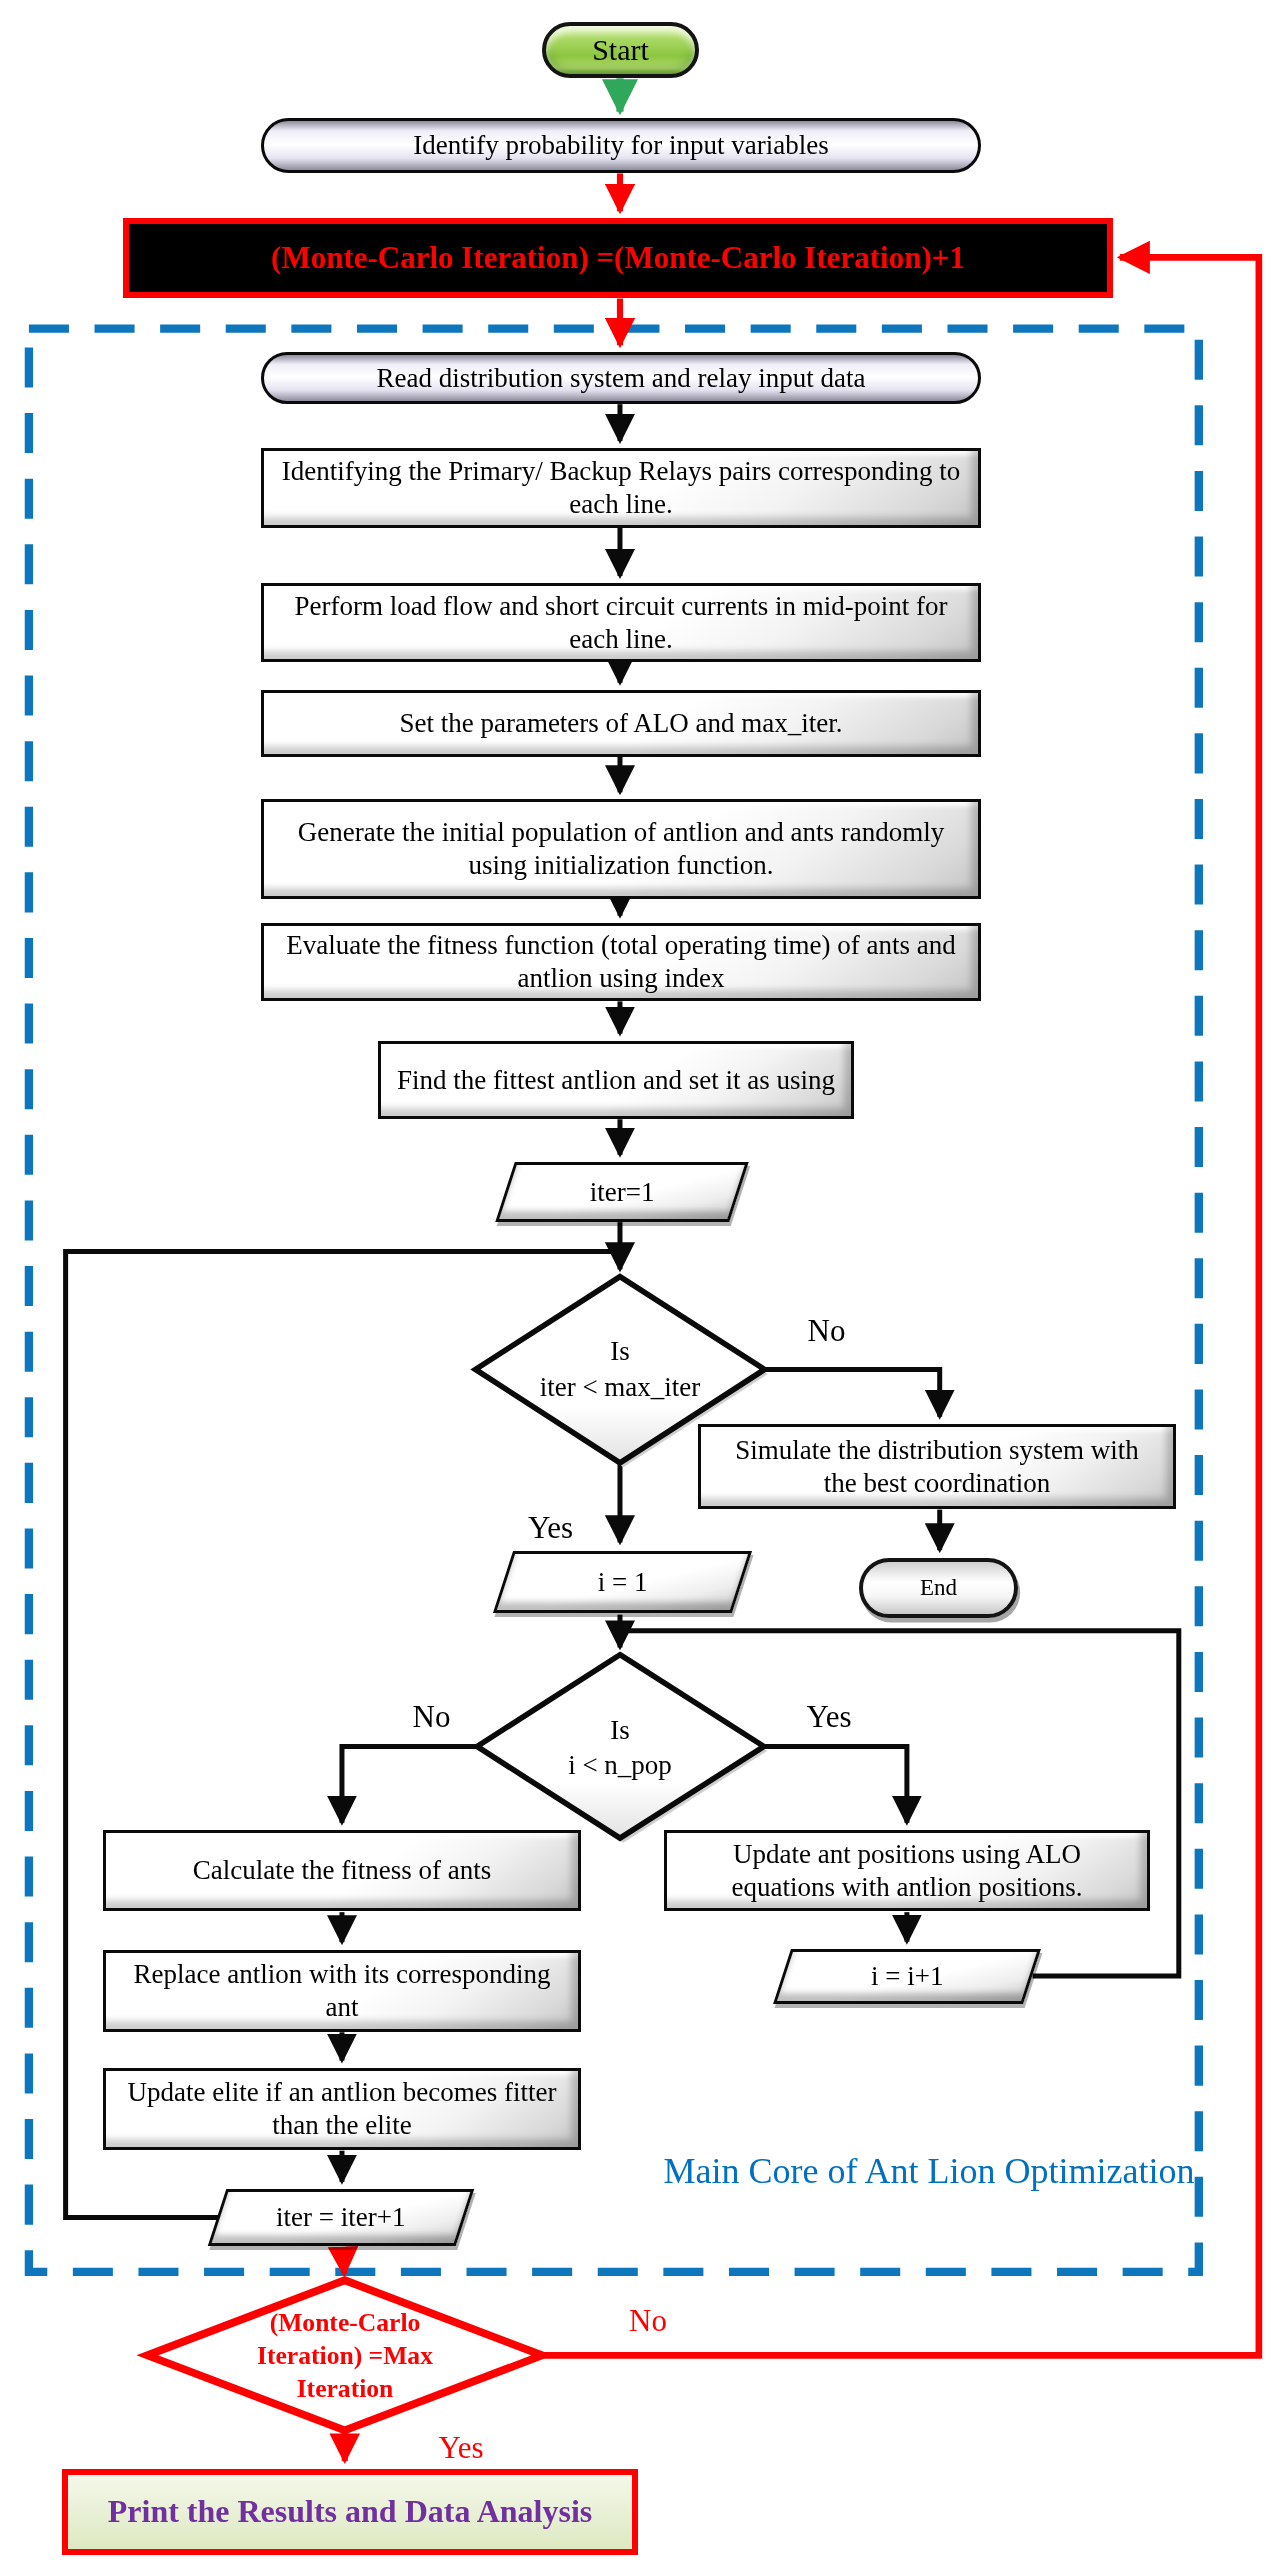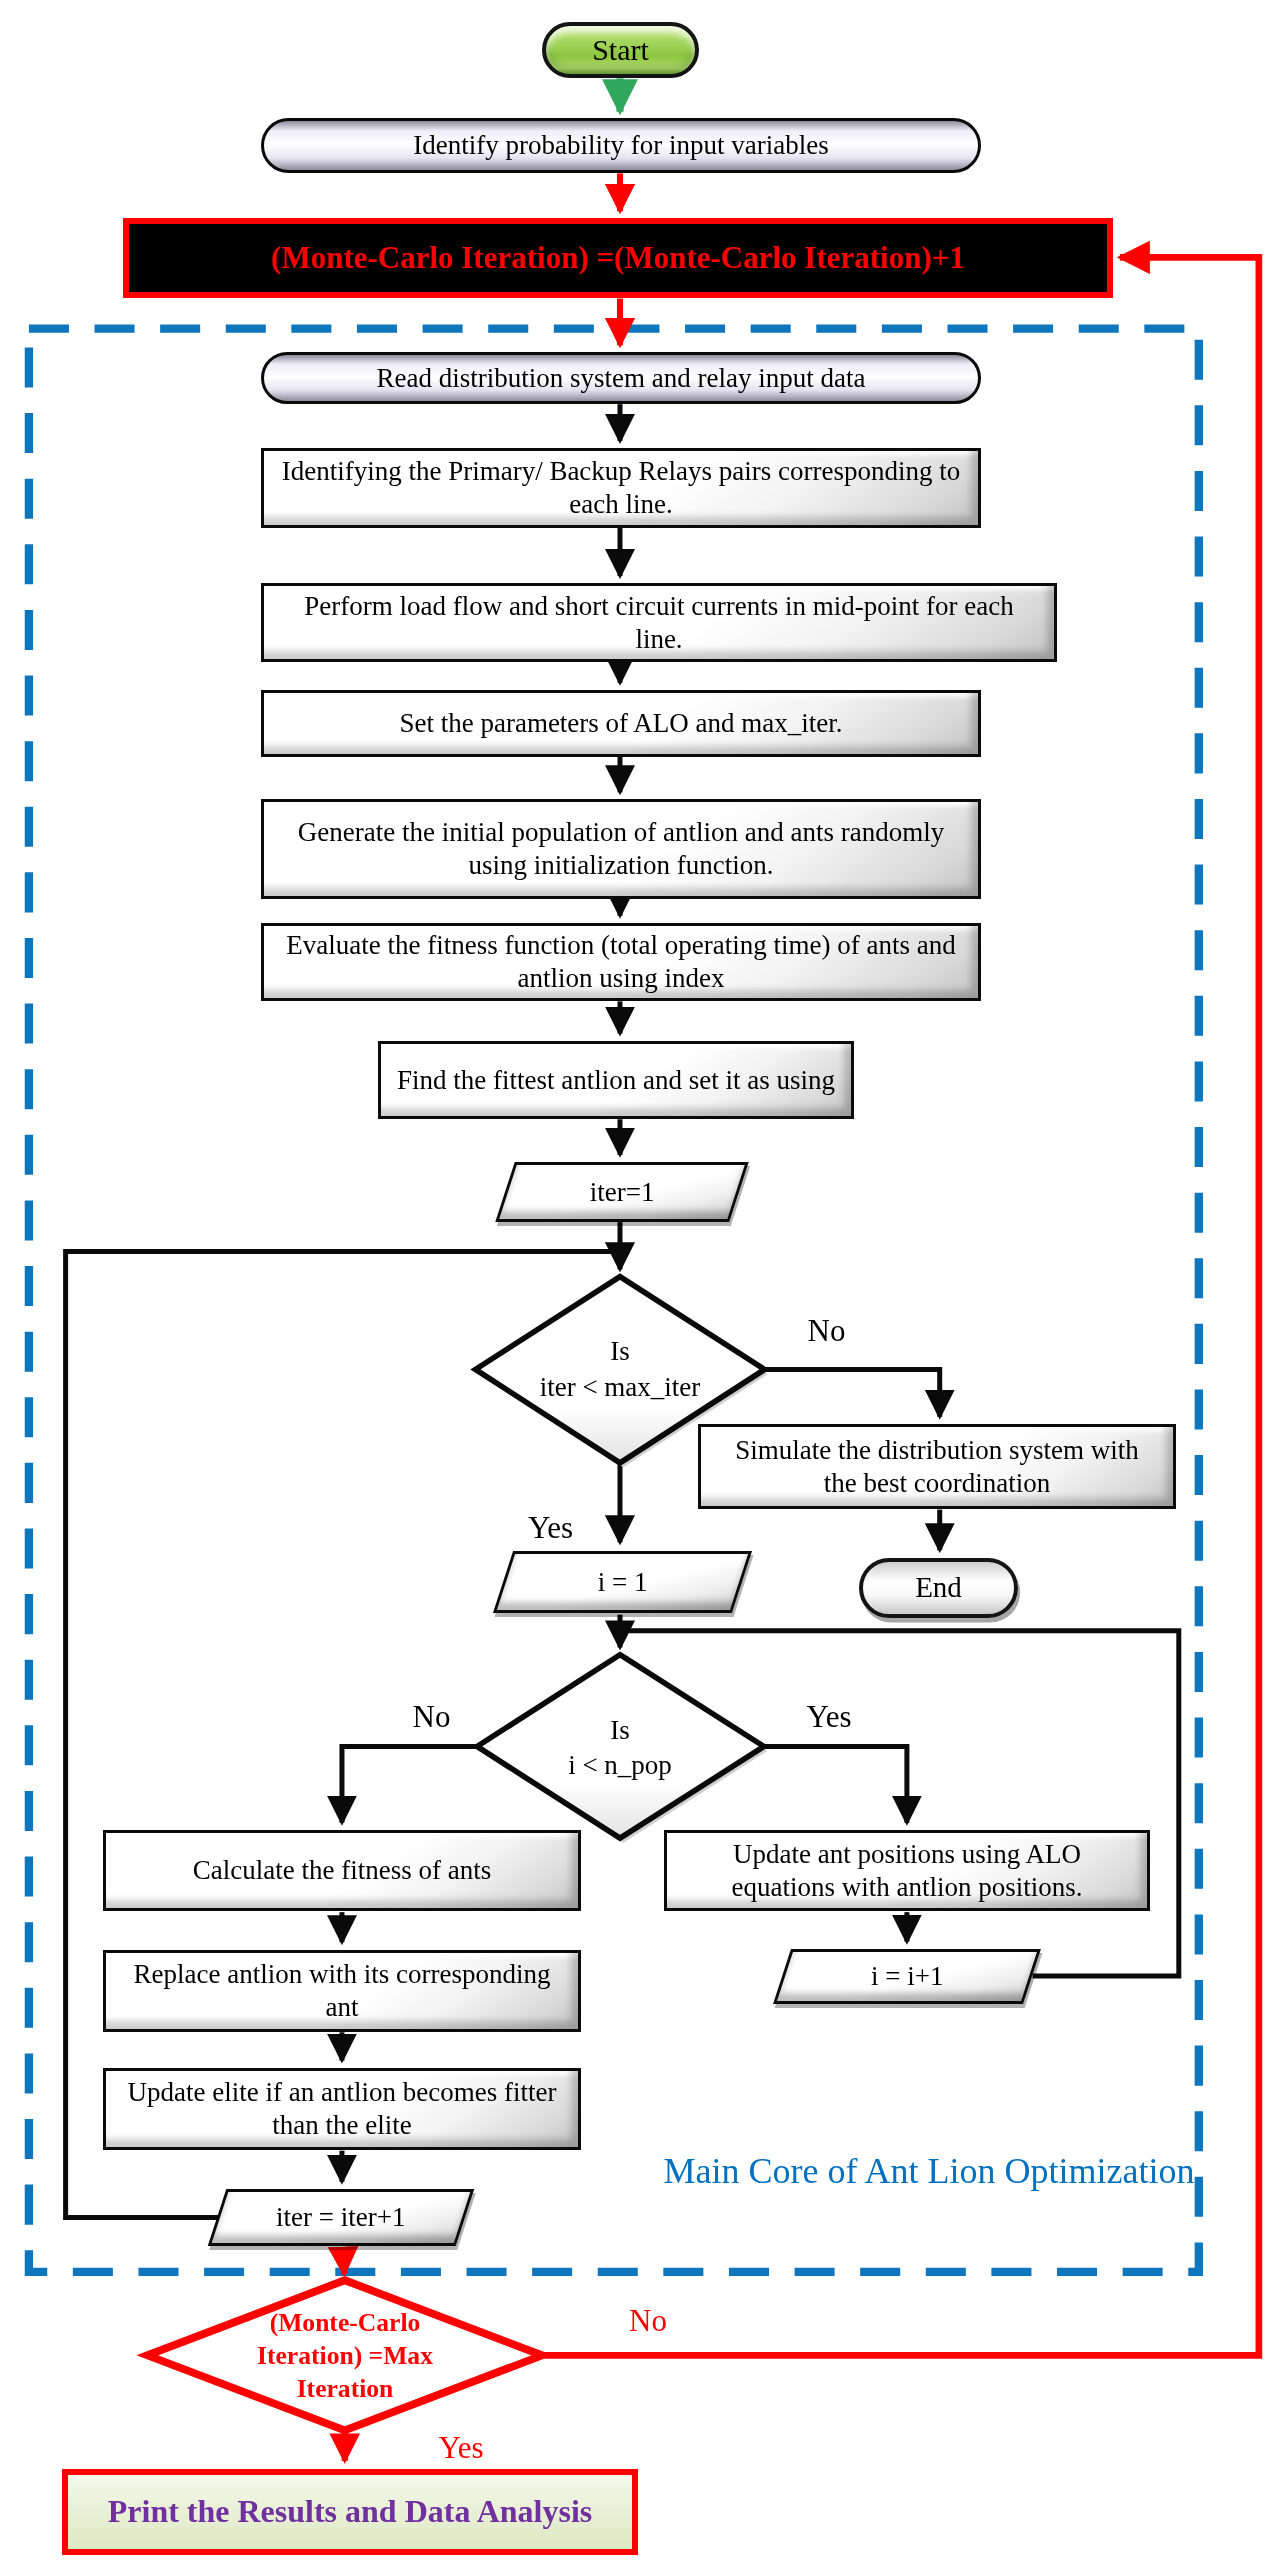--- a/index.html
+++ b/index.html
@@ -14,21 +14,21 @@
        font-size:27px;padding:2.2px 14.5px;}
   .cyl{border:3.3px solid #0a0a0a;border-radius:33px;
        background:linear-gradient(180deg,#8f8c9e 0%,#efedf7 20%,#ffffff 48%,#e6e3f1 76%,#8f8c9e 100%);
        font-size:27px;}
   .pill-start{border:4.5px solid #141414;border-radius:32px;
        background:linear-gradient(180deg,#d8f0a2 0%,#a8d863 28%,#8cc63f 62%,#b7e070 88%,#7fb33e 100%);
        box-shadow:inset 0 5.6px 7.8px rgba(255,255,255,.75), inset 0 -6.7px 9px rgba(0,60,0,.25);
        font-size:30px;}
   .pill-end{border:4.5px solid #141414;border-radius:30px;
        background:linear-gradient(180deg,#cfcfcf 0%,#ffffff 38%,#f6f6f6 66%,#c9c9c9 100%);
-       box-shadow:2.2px 4.5px 0 rgba(0,0,0,.35);font-size:29px;}
+       box-shadow:2.2px 4.5px 0 rgba(0,0,0,.35);font-size:23px;}
   .redbox{border:6.1px solid #ff0000;background:#000000;color:#ff0000;
        font-weight:bold;font-size:31px;}
   .printbox{border:6.1px solid #ff0000;color:#7030a0;font-weight:bold;font-size:32px;
        background:linear-gradient(180deg,#f4f8ea 0%,#eaf1d8 45%,#dde9c2 100%);}
   .par{position:absolute;transform:skewX(-18deg);border:3.9px solid #0a0a0a;
        background:linear-gradient(165deg,#ffffff 55%,#eeeeee 78%,#cccccc 100%);
        box-shadow:inset 0 -7.8px 6.7px rgba(0,0,0,.25), 2.8px 3.9px 0 rgba(0,0,0,.30);
        box-sizing:border-box;display:flex;align-items:center;justify-content:center;}
   .par .t{transform:skewX(18deg);font-size:27px;text-align:center;}
   .dlabel{position:absolute;display:flex;align-items:center;justify-content:center;
@@ -119,21 +119,21 @@
     </div>
 
   <div class="node cyl" style="left:261px;top:352px;width:720px;height:52px;">
       <span>Read distribution system and relay input data</span>
     </div>
 
   <div class="node box" style="left:261px;top:448px;width:720px;height:80px;">
       <span>Identifying the Primary/ Backup Relays pairs corresponding to each line.</span>
     </div>
 
-  <div class="node box" style="left:261px;top:583px;width:796px;height:79px;">
+  <div class="node box" style="left:261px;top:583px;width:720px;height:79px;">
       <span>Perform load flow and short circuit currents in mid-point for each line.</span>
     </div>
 
   <div class="node box" style="left:261px;top:690px;width:720px;height:67px;">
       <span>Set the parameters of ALO and max_iter.</span>
     </div>
 
   <div class="node box" style="left:261px;top:799px;width:720px;height:100px;">
       <span>Generate the initial population of antlion and ants randomly using initialization function.</span>
     </div>

